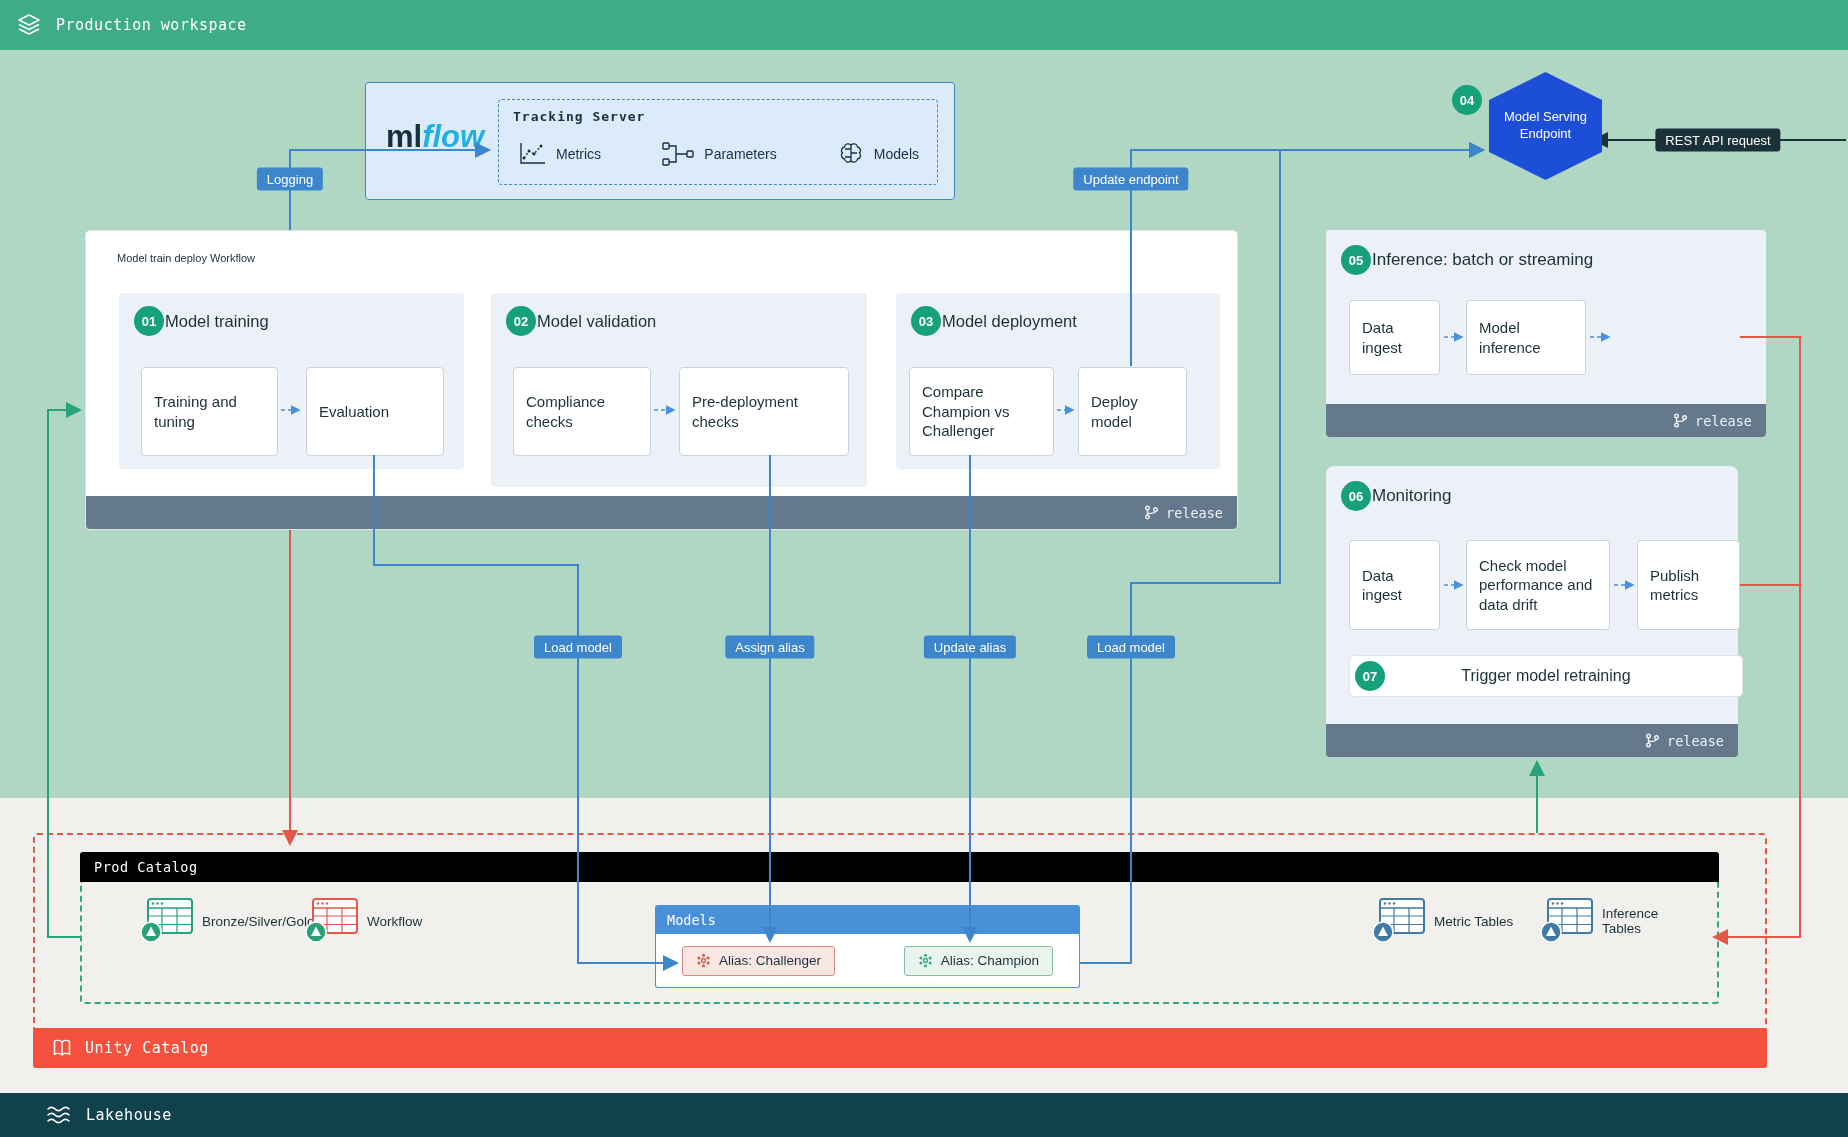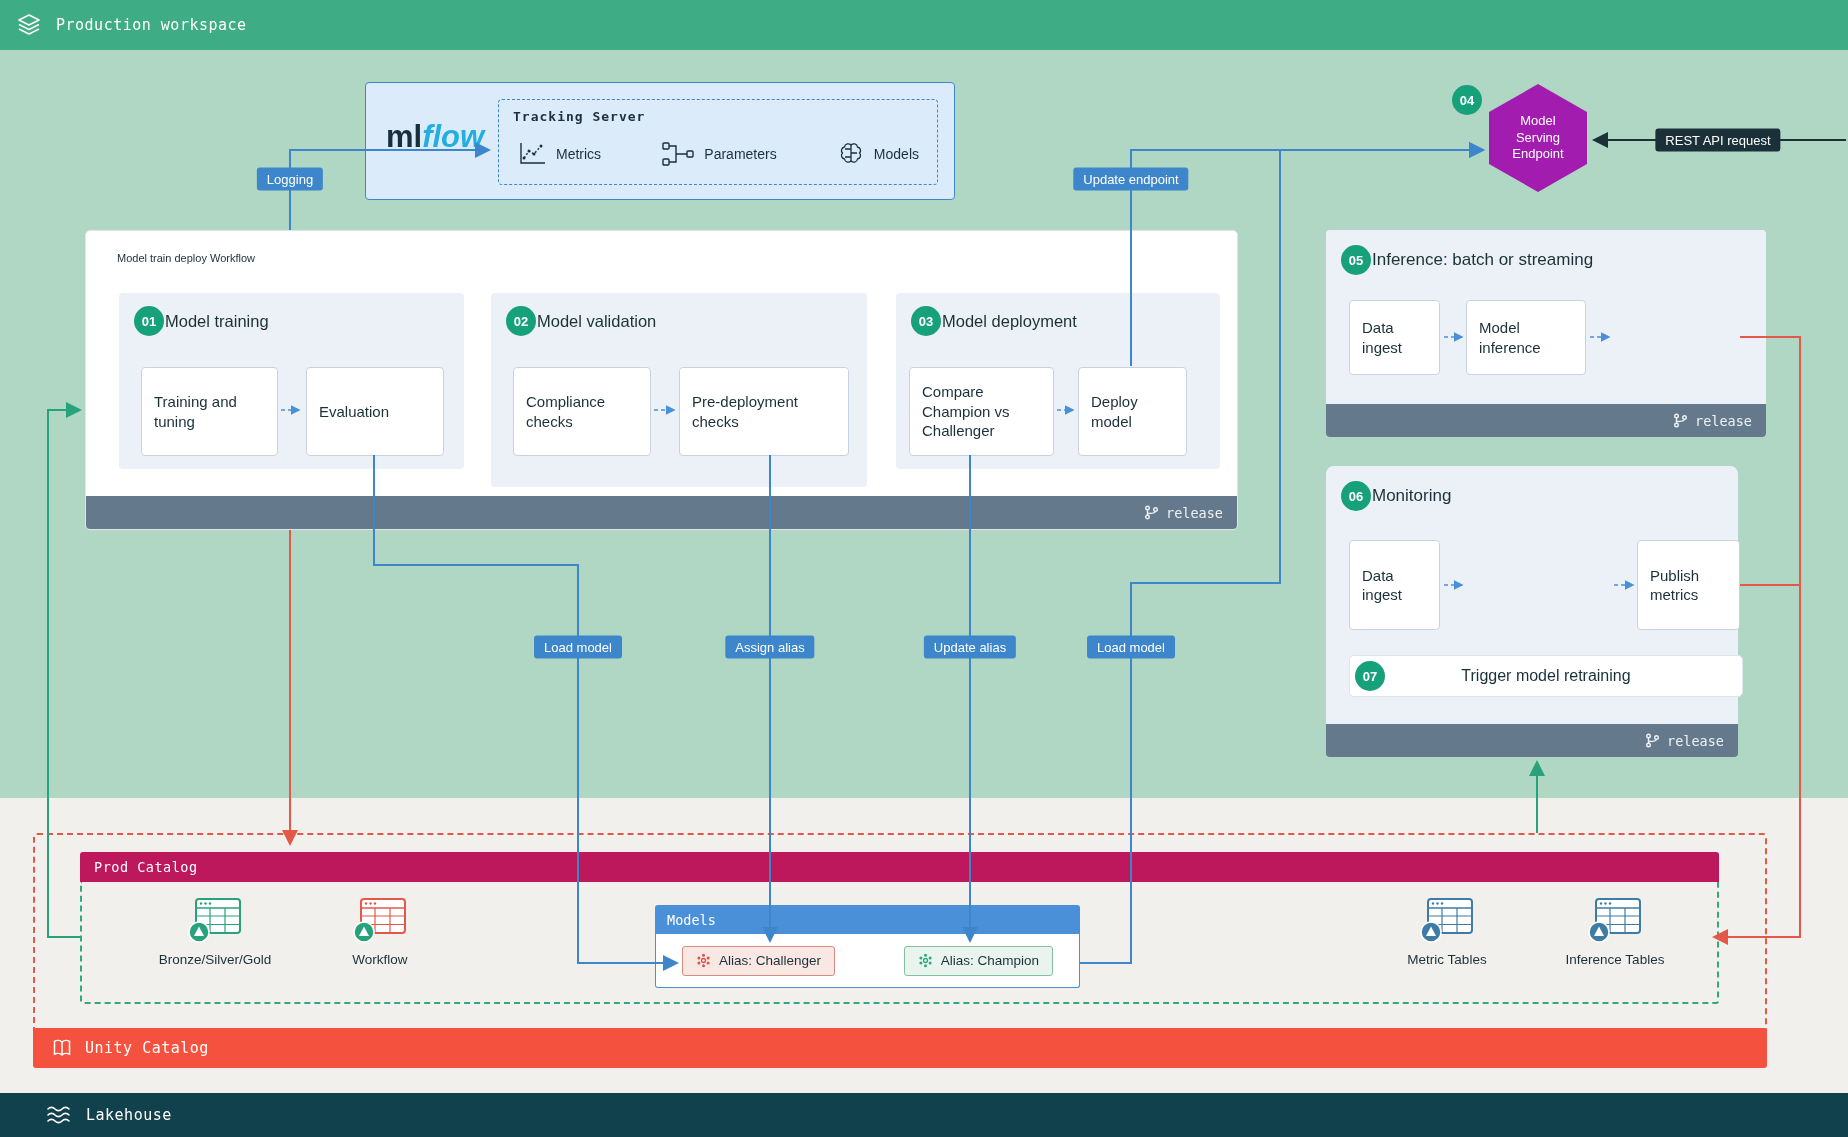--- a/index.html
+++ b/index.html
@@ -8,21 +8,21 @@
   .abs{position:absolute}
   .mono{font-family:"DejaVu Sans Mono","Liberation Mono",monospace}
   .hbar{display:flex;align-items:center;color:#fff}
   .num{width:30px;height:30px;border-radius:50%;background:#17A17B;color:#fff;font-weight:bold;font-size:13px;display:flex;align-items:center;justify-content:center;flex:none}
   .stage{position:absolute;background:#ECF1F7;border-radius:4px}
   .stage-h{display:flex;align-items:center;gap:1px;padding:13px 0 0 15px;font-size:16.5px;font-weight:500}
   .wbox{position:absolute;background:#fff;border:1px solid #C9D3DF;border-radius:4px;display:flex;align-items:center;padding:0 12px;font-size:15px;line-height:1.3}
   .release{position:absolute;left:0;right:0;bottom:0;height:33px;background:#64798C;display:flex;align-items:center;justify-content:flex-end;gap:7px;padding-right:14px;color:#EEF2F5;font-size:13.5px;border-radius:0 0 4px 4px}
   .badge{position:absolute;transform:translate(-50%,-50%);background:#3E86CB;color:#fff;font-size:13px;padding:4px 10px;border-radius:3px;white-space:nowrap;z-index:60}
   .alias{height:30px;border-radius:3px;display:flex;align-items:center;gap:8px;padding:0 13px;font-size:13.5px}
-  .cat-item{position:absolute;width:150px;display:flex;flex-direction:column;align-items:center;gap:8px;z-index:12}
+  .cat-item{position:absolute;width:150px;display:flex;flex-direction:row;align-items:center;gap:8px;z-index:12}
   .cat-label{font-size:13.5px}
   svg{display:block}
 </style>
 </head>
 <body>
 
 <div class="canvas">
 
   <div class="abs" style="left:0;top:50px;width:1848px;height:748px;background:#B0D7C4"></div>
   <div class="abs" style="left:0;top:798px;width:1848px;height:295px;background:#F2F0ED"></div>
@@ -147,45 +147,46 @@
       <span class="mono">release</span>
     </div>
   </div>
 
   <div class="abs" style="left:1326px;top:466px;width:412px;height:291px;background:#ECF1F7;border-radius:8px;z-index:10">
     <div class="stage-h" style="padding:15px 0 0 15px;font-size:17px">
       <span class="num">06</span>
       <span>Monitoring</span>
     </div>
     <div class="wbox" style="left:23px;top:74px;width:91px;height:90px">Data ingest</div>
+    <div class="wbox" style="left:140px;top:74px;width:144px;height:90px">Check model performance and data drift</div>
     <div class="wbox" style="left:311px;top:74px;width:103px;height:90px">Publish metrics</div>
     <div class="abs" style="left:23px;top:189px;width:394px;height:42px;background:#fff;border-radius:5px;border:1px solid #DFE5EC">
       <span class="num abs" style="left:5px;top:5px">07</span>
       <div class="abs" style="left:0;right:0;top:0;bottom:0;display:flex;align-items:center;justify-content:center;font-size:16px">Trigger model retraining</div>
     </div>
     <div class="release">
       <span>
         <svg width="15" height="15" viewBox="0 0 15 15" fill="none" stroke="#EEF2F5" stroke-width="1.4">
           <circle cx="3.5" cy="3" r="1.8"></circle>
             <circle cx="3.5" cy="12" r="1.8"></circle>
             <circle cx="11.5" cy="4.5" r="1.8"></circle>
           <path d="M3.5 4.8 V10.2 M3.5 8.5 C8 8.5 11.5 8 11.5 6.3"></path>
         </svg>
       </span>
       <span class="mono">release</span>
     </div>
   </div>
 
-  <div class="abs" style="left:1489px;top:84px;width:98px;height:108px;background:#a21caf;clip-path:polygon(50% 0,100% 26%,100% 74%,50% 100%,0 74%,0 26%);display:flex;align-items:center;justify-content:center;text-align:center;color:#fff;font-size:13px;line-height:1.3;padding:0 10px;z-index:55">
+  <div class="abs" style="left:1489px;top:72px;width:113px;height:108px;background:#1d4ed8;clip-path:polygon(50% 0,100% 26%,100% 74%,50% 100%,0 74%,0 26%);display:flex;align-items:center;justify-content:center;text-align:center;color:#fff;font-size:13px;line-height:1.3;padding:0 10px;z-index:55">
     <span>Model Serving Endpoint</span>
   </div>
   <span class="num abs" style="left:1452px;top:85px;z-index:56">04</span>
 
   <div class="abs" style="left:33px;top:833px;width:1734px;height:235px;border:2px dashed #E4584A;border-radius:4px;z-index:5"></div>
-  <div class="abs hbar mono" style="left:80px;top:852px;width:1639px;height:30px;background:#be185d;padding-left:14px;font-size:13.5px;letter-spacing:.5px;border-radius:3px 3px 0 0;z-index:11">
+  <div class="abs hbar mono" style="left:80px;top:852px;width:1639px;height:30px;background:#000000;padding-left:14px;font-size:13.5px;letter-spacing:.5px;border-radius:3px 3px 0 0;z-index:11">
     <span>Prod Catalog</span>
   </div>
   <div class="abs" style="left:80px;top:880px;width:1639px;height:124px;border:2px dashed #2FA883;border-radius:0 0 3px 3px;z-index:6"></div>
 
   <div class="cat-item" style="left:140px;top:898px">
     <span>
       <svg width="54" height="46" viewBox="0 0 54 46" fill="none">
         <rect x="8" y="1" width="44" height="34" rx="3" stroke="#27A27B" stroke-width="2" fill="#fff"></rect>
         <path d="M8 10 H52" stroke="#27A27B" stroke-width="1.5"></path>
         <circle cx="13" cy="5.5" r="1.2" fill="#27A27B"></circle>

